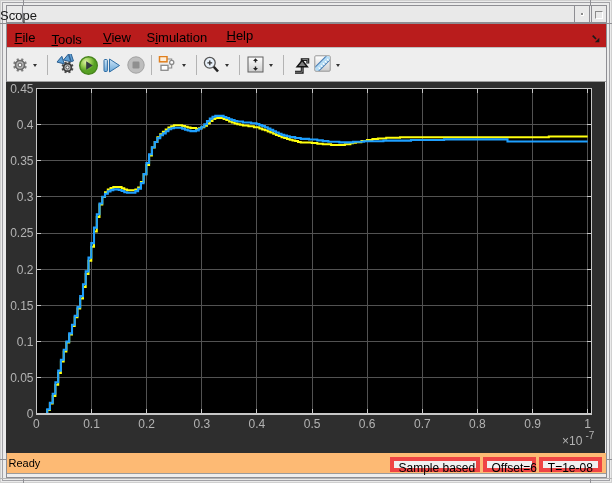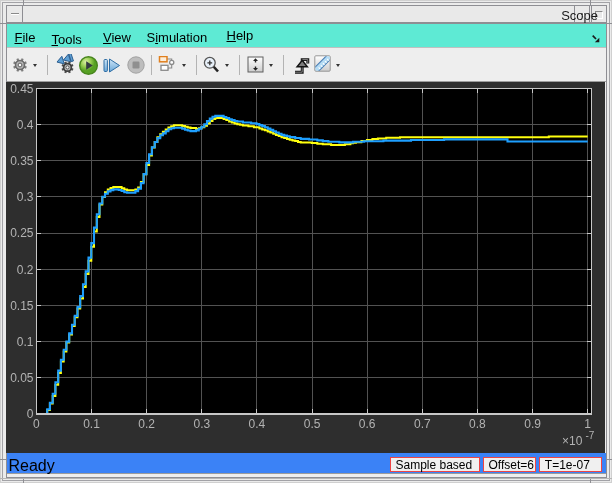--- a/index.html
+++ b/index.html
@@ -1,46 +1,46 @@
 <!DOCTYPE html>
 <html><head><meta charset="utf-8"><style>
 *{margin:0;padding:0;box-sizing:border-box}
 body{width:612px;height:483px;position:relative;overflow:hidden;background:#ebebeb;font-family:"Liberation Sans",sans-serif}
 .abs{position:absolute}
 .ln{position:absolute;background:#8e8e93}
 .tl{font-family:"Liberation Sans",sans-serif}
 .sep{position:absolute;top:6.5px;height:20px;width:1px;background:#b3b3b3}
 .dd{position:absolute;width:0;height:0;border-left:2.8px solid transparent;border-right:2.8px solid transparent;border-top:3.6px solid #333;top:15px}
-.panel{position:absolute;top:456.5px;height:15px;border:1px solid #ef4444;font-size:12px;color:#000;padding:0 0 0 5px;line-height:14px;background:#f0f0f0}
+.panel{position:absolute;top:456.5px;height:15px;border:4px solid #ef4444;font-size:12px;color:#000;padding:0 0 0 5px;line-height:14px;background:#f0f0f0}
 </style></head><body>
 
 <div class="abs" style="left:0;top:0;width:612px;height:483px;border:1px solid #d0d0d0"></div>
 <div class="abs" style="left:2px;top:2px;width:608px;height:479px;border:1px solid #a2a2a6"></div>
 
 <div class="abs" style="left:5.5px;top:4.5px;width:601px;height:18px;background:#e9e9e9;border:1px solid #8e8e93"></div>
 <div class="abs" style="left:5.5px;top:4.5px;width:17px;height:18px;border:1px solid #8e8e93"></div>
 <div class="abs" style="left:11px;top:13px;width:8px;height:2px;background:#8a8a8a;border-bottom:1px solid #fff"></div>
 <div class="abs" style="left:573.5px;top:4.5px;width:16px;height:18px;border:1px solid #8e8e93"></div>
 <div class="abs" style="left:580.5px;top:13px;width:3px;height:3px;background:#8a8a8a;border-right:1px solid #fff;border-bottom:1px solid #fff"></div>
 <div class="abs" style="left:591px;top:4.5px;width:15.5px;height:18px;border:1px solid #8e8e93"></div>
 <div class="abs" style="left:595px;top:10.5px;width:8px;height:8px;border:1.5px solid #8a8a8a;border-right-color:#fff;border-bottom-color:#fff"></div>
-<div class="abs" style="left:0;top:8px;width:598px;text-align:right;font-size:13px;color:#1a1a1a">Scope</div>
+<div class="abs" style="left:0;top:8px;width:598px;text-align:left;font-size:13px;color:#1a1a1a">Scope</div>
 
 <div class="ln" style="left:22.5px;top:0;width:1px;height:4.5px"></div>
 <div class="ln" style="left:589.5px;top:0;width:1px;height:4.5px"></div>
 <div class="ln" style="left:0;top:22.5px;width:5.5px;height:1px"></div>
 <div class="ln" style="left:606.5px;top:22.5px;width:5.5px;height:1px"></div>
 <div class="ln" style="left:0;top:459px;width:5.5px;height:1px"></div>
 <div class="ln" style="left:606.5px;top:459px;width:5.5px;height:1px"></div>
 <div class="ln" style="left:22.5px;top:477.5px;width:1px;height:5.5px"></div>
 <div class="ln" style="left:589.5px;top:477.5px;width:1px;height:5.5px"></div>
 
 <div class="abs" style="left:5.5px;top:22.5px;width:601px;height:455.5px;border:1px solid #8e8e93;background:#eeeeee"></div>
 
-<div class="abs" style="left:6.5px;top:23.5px;width:599px;height:24px;background:#5eead4;border-bottom:1px solid #c0c0c0;font-size:13px;color:#000">
+<div class="abs" style="left:6.5px;top:23.5px;width:599px;height:24px;background:#b91c1c;border-bottom:1px solid #c0c0c0;font-size:13px;color:#000">
 <span class="abs" style="left:8px;top:6px"><u>F</u>ile</span>
 <span class="abs" style="left:45px;top:8px"><u>T</u>ools</span>
 <span class="abs" style="left:96.5px;top:6px"><u>V</u>iew</span>
 <span class="abs" style="left:140px;top:6px">S<u>i</u>mulation</span>
 <span class="abs" style="left:220px;top:4px"><u>H</u>elp</span>
 <svg class="abs" style="left:585.5px;top:11px" width="8" height="8" viewBox="0 0 8 8">
 <line x1="0.7" y1="0.7" x2="4" y2="4" stroke="#1a1a1a" stroke-width="1.7"></line>
 <path d="M7.3 7.3 H2.8 L7.3 2.8 Z" fill="#1a1a1a"></path>
 </svg>
 </div>
@@ -254,19 +254,19 @@
 <clipPath id="pc">
       <rect x="30.4" y="6.4" width="555.4" height="325.5"></rect>
     </clipPath>
 <g clip-path="url(#pc)">
       <path d="M30.4,332.4H35.6H38.4H41.2V328.0H43.9V321.6H46.7V314.1H49.4V302.8H52.2V291.1H54.9V279.5H57.7V269.6H60.4V260.6H63.2V252.6H66.0V244.0H68.7V235.2H71.5V226.5H74.2V216.6H77.0V205.0H79.7V192.1H82.5V178.7H85.3V164.7H88.0V149.6H90.8V135.0H93.5V122.6H96.3V115.1H99.0V110.3H101.8V107.6H104.5V106.1H107.3V105.0H110.1H112.8H115.6V106.2H118.3V107.4H121.1V108.2H123.8H126.6H129.4V107.6H132.1V105.4H134.9V99.9H137.6V92.3H140.4V83.1H143.1V73.4H145.9V65.4H148.7V59.9H151.4V55.3H154.2V52.2H156.9V49.7H159.7V47.6H162.4V45.5H165.2V44.3H167.9V43.3H170.7H173.5H176.2V43.9H179.0V44.7H181.7V45.5H184.5V46.1H187.2H190.0V46.9H192.8V46.2H195.5V45.2H198.3V43.8H201.0V41.4H203.8V39.0H206.5V37.0H209.3V36.1H212.1H214.8H217.6V37.0H220.3V38.0H223.1V39.4H225.8V40.6H228.6V41.5H231.3V42.2H234.1V42.8H236.9V43.4H239.6H242.4V44.3H245.1H247.9V45.3H250.6H253.4V46.5H256.2V47.4H258.9V48.3H261.7V49.4H264.4V50.6H267.2V51.8H269.9V52.9H272.7V54.1H275.5V55.3H278.2V56.1H281.0V56.9H283.7V57.7H286.5V58.4H289.2V59.1H292.0V59.9H294.7V60.6H297.5H300.3H303.0H305.8V61.1H308.5H311.3V61.7H314.0H316.8V62.3H319.6H322.3H325.1V62.9H327.8H330.6H333.3H336.1H338.9V62.2H341.6H344.4V61.3H347.1V60.7H349.9V60.2H352.6H355.4V59.1H358.1H360.9V58.1H363.7H366.4V57.1H369.2H371.9V56.5H374.7H377.4H380.2V55.8H383.0H385.7H388.5H391.2H394.0V55.2H396.7H399.5H402.3H405.0H407.8H410.5H413.3H416.0H418.8H421.5H424.3H427.1H429.8H432.6H435.3H438.1H440.8H443.6H446.4H449.1H451.9H454.6H457.4H460.1H462.9H465.7H468.4H471.2H473.9H476.7H479.4H482.2H484.9H487.7H490.5H493.2H496.0H498.7H501.5H504.2H507.0H509.8H512.5H515.3H518.0H520.8H523.5H526.3H529.1H531.8H534.6H537.3H540.1H542.8V54.6H545.6H548.3H551.1H553.9H556.6H559.4H562.1H564.9H567.6H570.4H573.2H575.9H578.7H581.7" fill="none" stroke="#ffff0e" stroke-width="2"></path>
 <path d="M30.4,332.4H35.6H38.4H41.2V327.2H43.9V320.7H46.7V311.7H49.4V300.3H52.2V288.6H54.9V277.7H57.7V267.8H60.4V259.6H63.2V251.4H66.0V242.7H68.7V233.9H71.5V225.1H74.2V214.1H77.0V202.2H79.7V189.4H82.5V175.6H85.3V161.1H88.0V145.6H90.8V132.2H93.5V121.5H96.3V114.8H99.0V111.7H101.8V109.4H104.5V108.1H107.3V107.4H110.1H112.8V108.0H115.6V109.0H118.3V110.2H121.1V110.8H123.8H126.6H129.4V109.1H132.1V106.7H134.9V101.1H137.6V92.1H140.4V81.0H143.1V72.3H145.9V65.2H148.7V60.0H151.4V56.1H154.2V53.2H156.9V51.4H159.7V49.2H162.4V47.3H165.2V46.3H167.9V45.7H170.7H173.5H176.2V46.6H179.0V47.7H181.7V48.5H184.5V49.1H187.2H190.0V48.4H192.8V46.7H195.5V44.7H198.3V42.3H201.0V39.1H203.8V36.6H206.5V34.7H209.3V33.9H212.1H214.8H217.6V35.0H220.3V36.0H223.1V37.2H225.8V38.1H228.6V39.0H231.3V39.5H234.1H236.9V40.5H239.6H242.4H245.1V41.2H247.9H250.6V42.1H253.4V43.1H256.2V44.1H258.9V45.2H261.7V46.6H264.4V47.9H267.2V49.2H269.9V50.5H272.7V51.8H275.5V52.9H278.2V53.6H281.0V54.3H283.7V55.1H286.5H289.2V56.0H292.0H294.7V56.9H297.5H300.3H303.0V57.5H305.8H308.5H311.3V58.4H314.0H316.8V59.1H319.6H322.3V59.7H325.1H327.8H330.6H333.3V60.4H336.1H338.9H341.6H344.4H347.1V59.7H349.9H352.6H355.4H358.1V59.2H360.9H363.7H366.4H369.2H371.9H374.7H377.4V58.6H380.2H383.0H385.7H388.5H391.2H394.0H396.7H399.5H402.3H405.0V58.0H407.8H410.5H413.3H416.0H418.8H421.5H424.3H427.1H429.8H432.6H435.3H438.1V57.4H440.8H443.6H446.4H449.1H451.9H454.6H457.4H460.1H462.9H465.7H468.4H471.2H473.9H476.7H479.4H482.2H484.9H487.7H490.5H493.2H496.0H498.7H501.5V59.5H504.2H507.0H509.8H512.5H515.3H518.0H520.8H523.5H526.3H529.1H531.8H534.6H537.3H540.1H542.8H545.6H548.3H551.1H553.9H556.6H559.4H562.1H564.9H567.6H570.4H573.2H575.9H578.7H581.7" fill="none" stroke="#1e9fff" stroke-width="2.1"></path>
     </g>
 <rect x="30.4" y="6.4" width="555.4" height="325.5" fill="none" stroke="#c7c7c7" stroke-width="1.3" shape-rendering="crispEdges"></rect>
 </svg>
 
-<div class="abs" style="left:6.5px;top:453px;width:599px;height:20.5px;background:#3b82f6;border-bottom:1px solid #9b9b9b;font-size:16px">
+<div class="abs" style="left:6.5px;top:453px;width:599px;height:20.5px;background:#fdba74;border-bottom:1px solid #9b9b9b;font-size:11px">
 <span class="abs" style="left:2px;top:4px">Ready</span>
 </div>
 <div class="panel" style="left:389.5px;width:90.5px">Sample based</div>
 <div class="panel" style="left:482.5px;width:53.5px">Offset=6</div>
-<div class="panel" style="left:538.8px;width:63.5px">T=1e-07</div>
+<div class="panel" style="left:538.8px;width:63.5px">T=1e-08</div>
 <div class="ln" style="left:0;top:478px;width:612px;height:1px;background:#b5b5b5"></div>
 
 </body></html>

